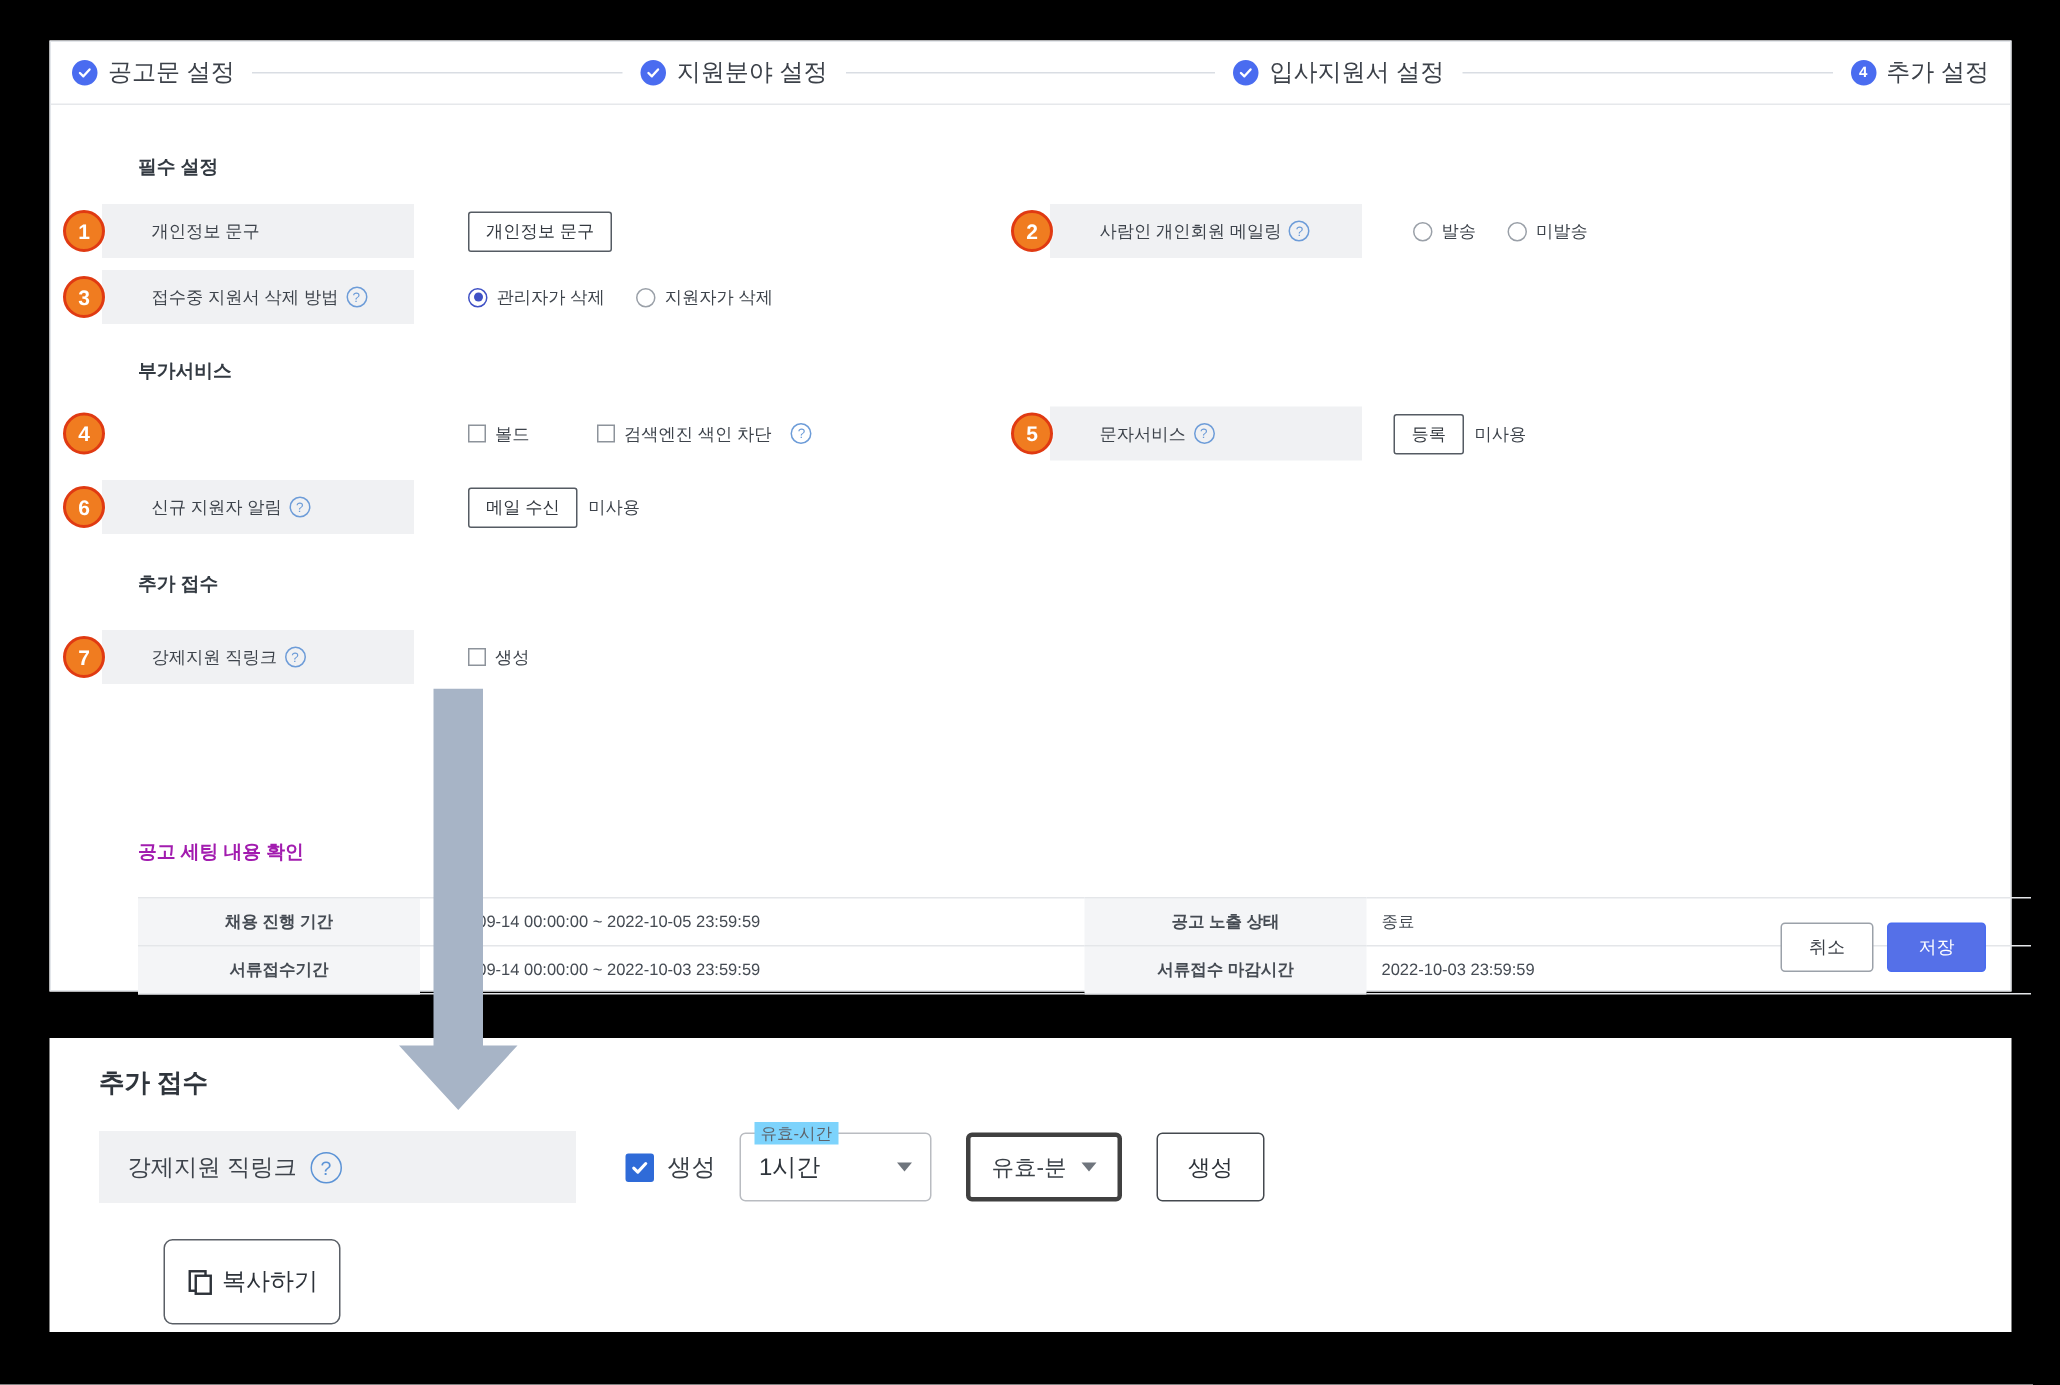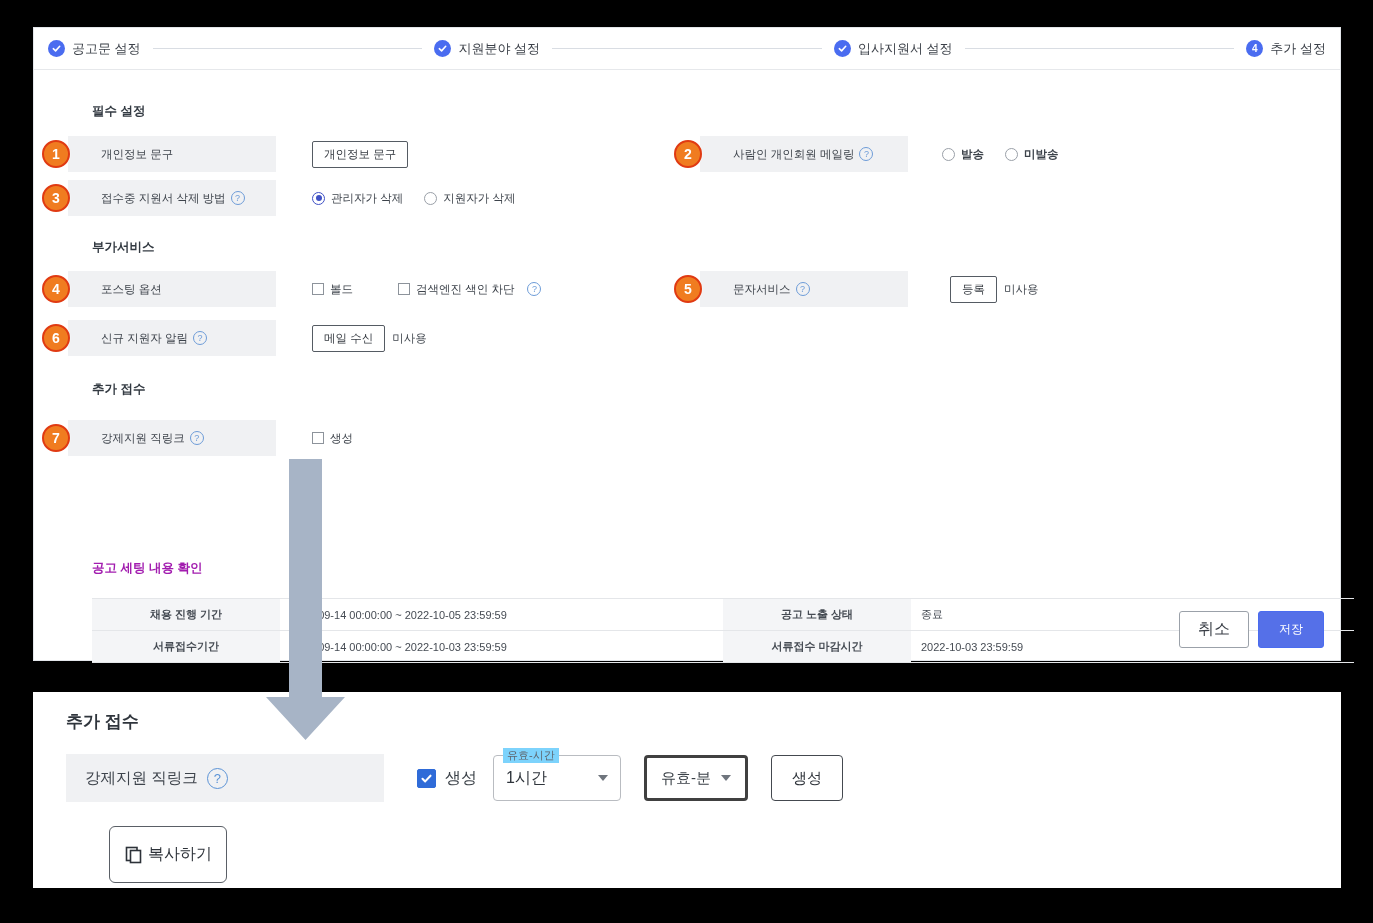--- a/index.html
+++ b/index.html
@@ -33,21 +33,21 @@
     white-space:nowrap;
   }
   .step-badge{
     width:17px;height:17px;border-radius:50%;
     background:#4a6cf0; color:#fff;
     display:flex;align-items:center;justify-content:center;
     font-size:10px; font-weight:bold;
     flex:none;
   }
   .step-badge svg{ display:block; }
-  .step-label{ font-size:13px; color:#3c4149; }
+  .step-label{ font-size:16px; color:#3c4149; }
   .step-line{ flex:1 1 auto; height:1px; background:#d9dde3; margin:0 12px; }
 
   
   .sec-title{
     font-size:12.5px; font-weight:bold; color:#333a42;
     position:absolute; left:58px;
   }
 
   
   .row{
@@ -141,21 +141,21 @@
   }
   td.td-val{ width:443px; padding-left:14px; }
 
   
   .foot{
     position:absolute; right:16px; bottom:12px;
     display:flex; gap:9px;
   }
   .btn-cancel{
     border:1px solid #9ba1a9; background:#fff; color:#3a3f47;
-    font-size:16px; padding:7px 18px; border-radius:3px;
+    font-size:12px; padding:7px 18px; border-radius:3px;
     font-family:inherit; cursor:pointer;
   }
   .btn-save{
     border:1px solid #4a6cf0; background:#5570e8; color:#fff;
     font-size:12px; padding:7px 20px; border-radius:3px;
     font-family:inherit; cursor:pointer;
   }
 
   
   .panel-bot{
@@ -305,21 +305,21 @@
       <button class="obtn">개인정보 문구</button>
     </span>
   </div>
 
   <div class="row" style="left:640px; top:108px; width:640px; height:36px;">
     <span class="badge">2</span>
     <span class="lbl">
       <span>사람인 개인회원 메일링</span>
       <span class="qmark">?</span>
     </span>
-    <span class="ctrl" style="left:268px;font-weight:bold;">
+    <span class="ctrl" style="left:268px;">
       <span class="opt">
         <span class="radio"></span>
         <span>발송</span>
       </span>
       <span class="opt">
         <span class="radio"></span>
         <span>미발송</span>
       </span>
     </span>
   </div>
@@ -339,43 +339,40 @@
         <span class="radio"></span>
         <span>지원자가 삭제</span>
       </span>
     </span>
   </div>
 
   <div class="sec-title" style="top:211px;">부가서비스</div>
 
   <div class="row" style="left:8px; top:243px; width:620px; height:36px;">
     <span class="badge">4</span>
-    <span class="lbl">
-      <span>포스팅 옵션</span>
-    </span>
     <span class="ctrl" style="left:270px;align-items:center;">
       <span class="opt" style="margin-right:10px;">
         <span class="cbx"></span>
         <span>볼드</span>
       </span>
       <span class="opt" style="margin-right:6px;padding-left:28px;">
         <span class="cbx"></span>
         <span>검색엔진 색인 차단</span>
       </span>
       <span class="qmark">?</span>
     </span>
   </div>
 
   <div class="row" style="left:640px; top:243px; width:640px; height:36px;">
     <span class="badge">5</span>
     <span class="lbl">
       <span>문자서비스</span>
       <span class="qmark">?</span>
     </span>
-    <span class="ctrl" style="left:276px;">
+    <span class="ctrl" style="left:255px;">
       <button class="obtn">등록</button>
       <span class="muted">미사용</span>
     </span>
   </div>
 
   <div class="row" style="left:8px; top:292px; width:620px; height:36px;">
     <span class="badge">6</span>
     <span class="lbl">
       <span>신규 지원자 알림</span>
       <span class="qmark">?</span>

